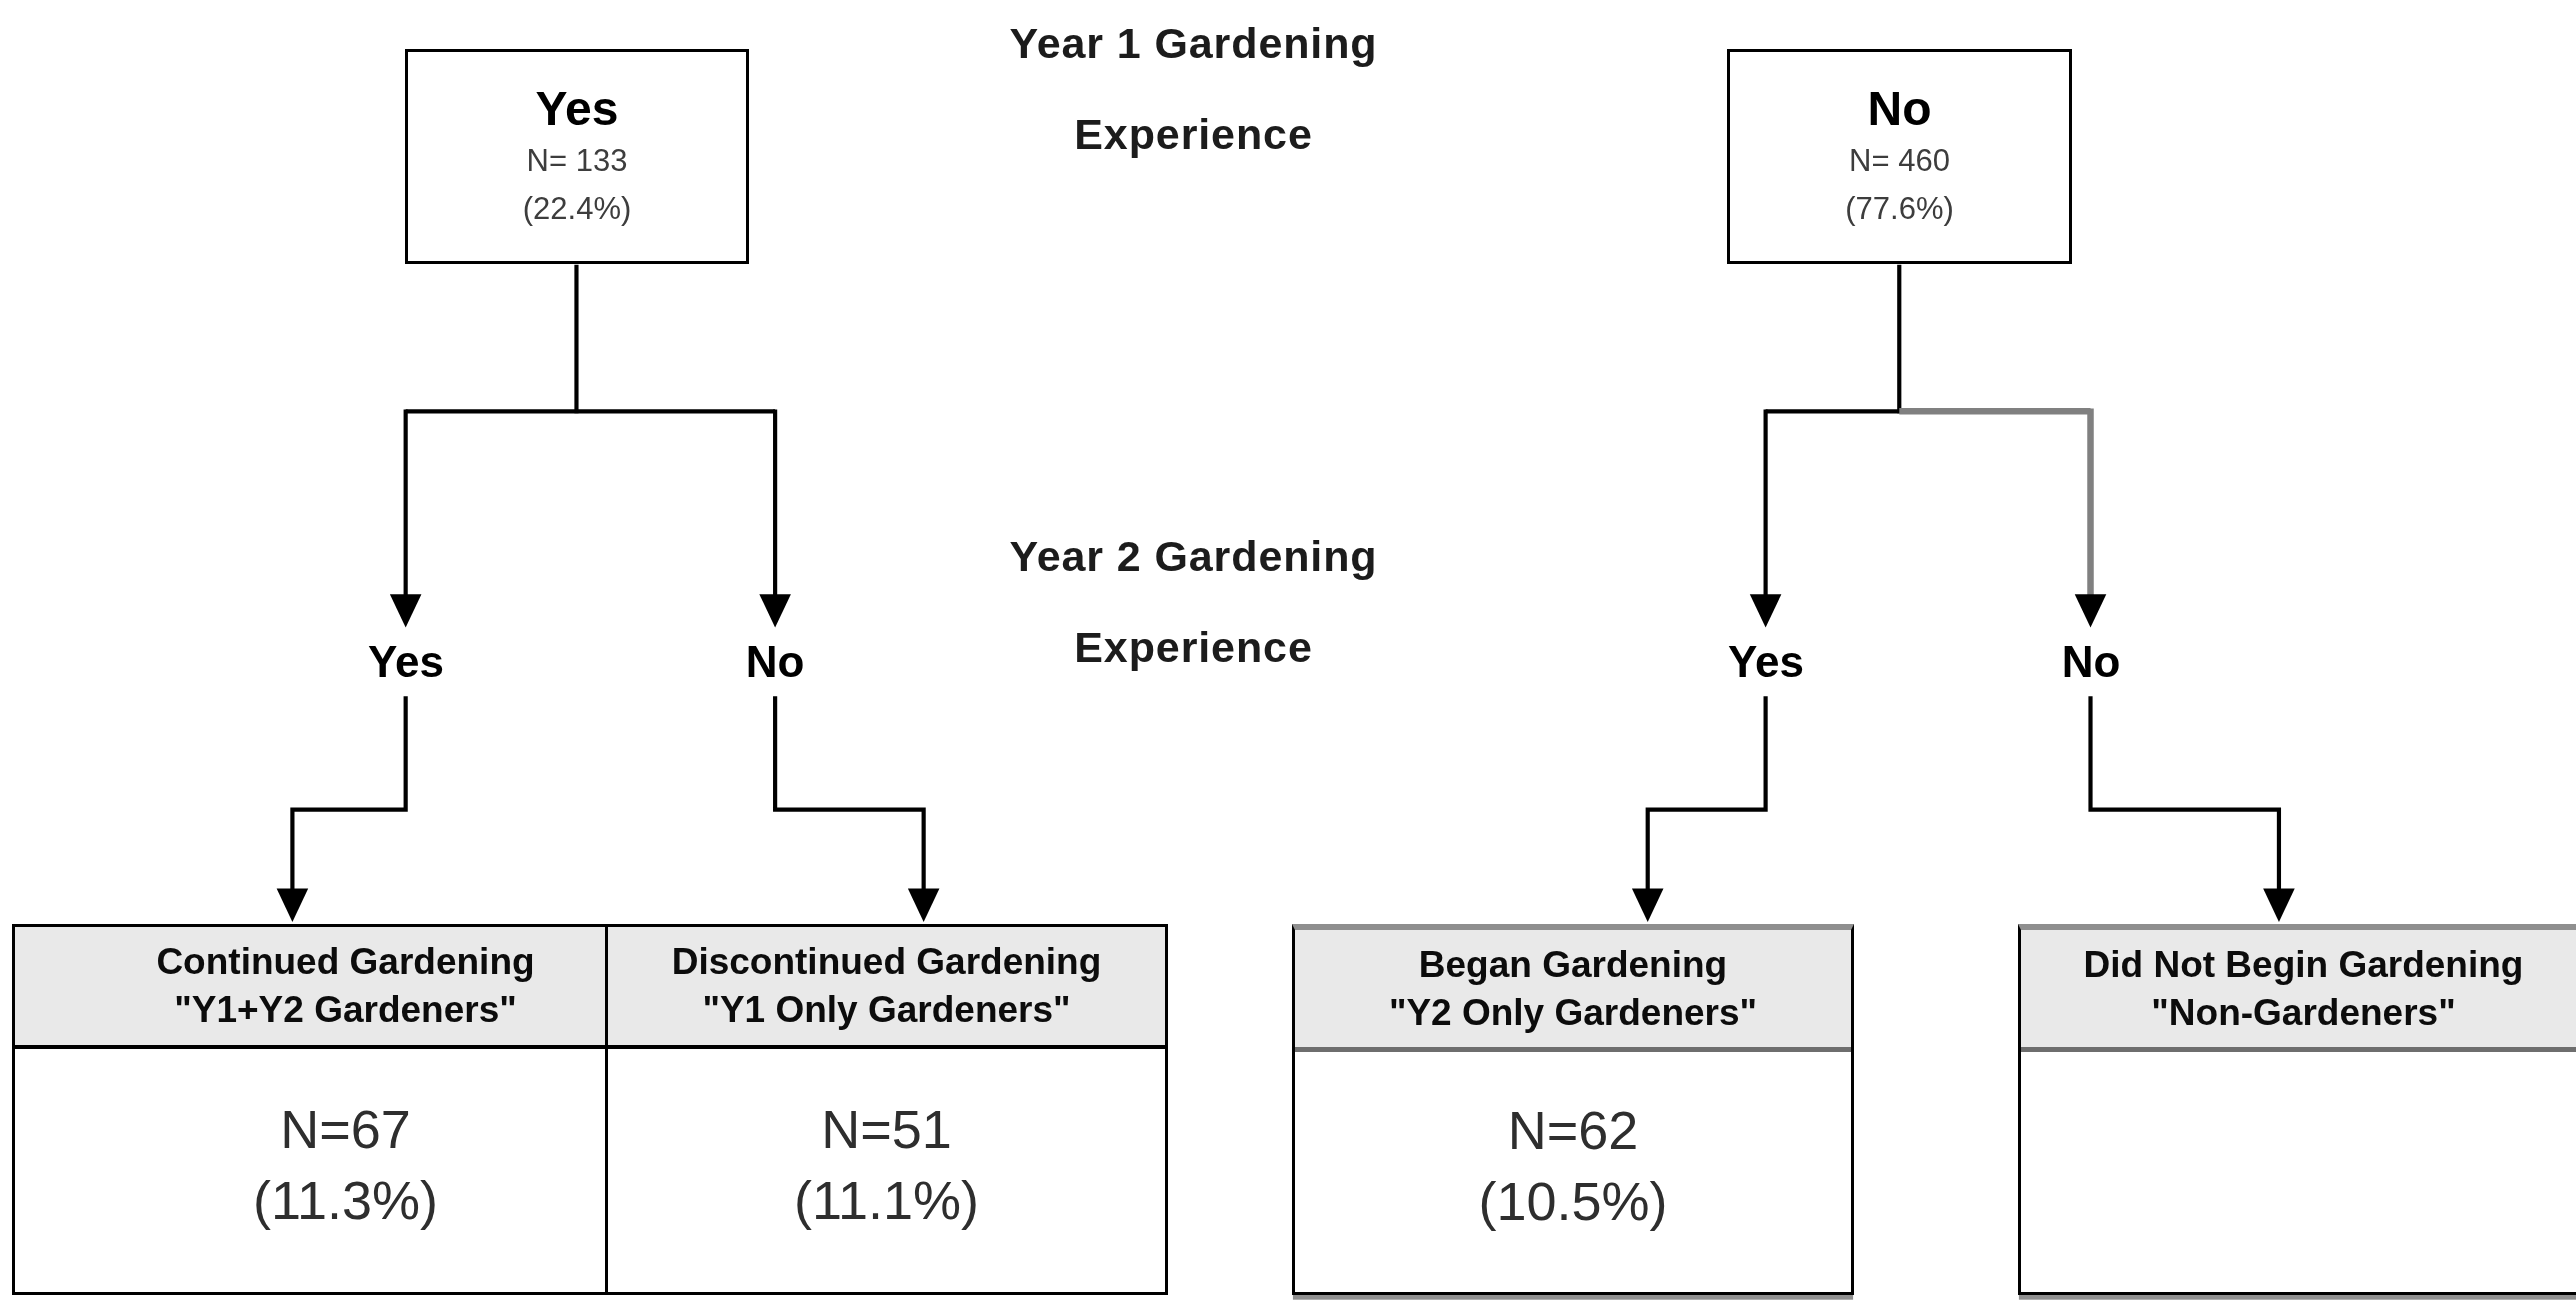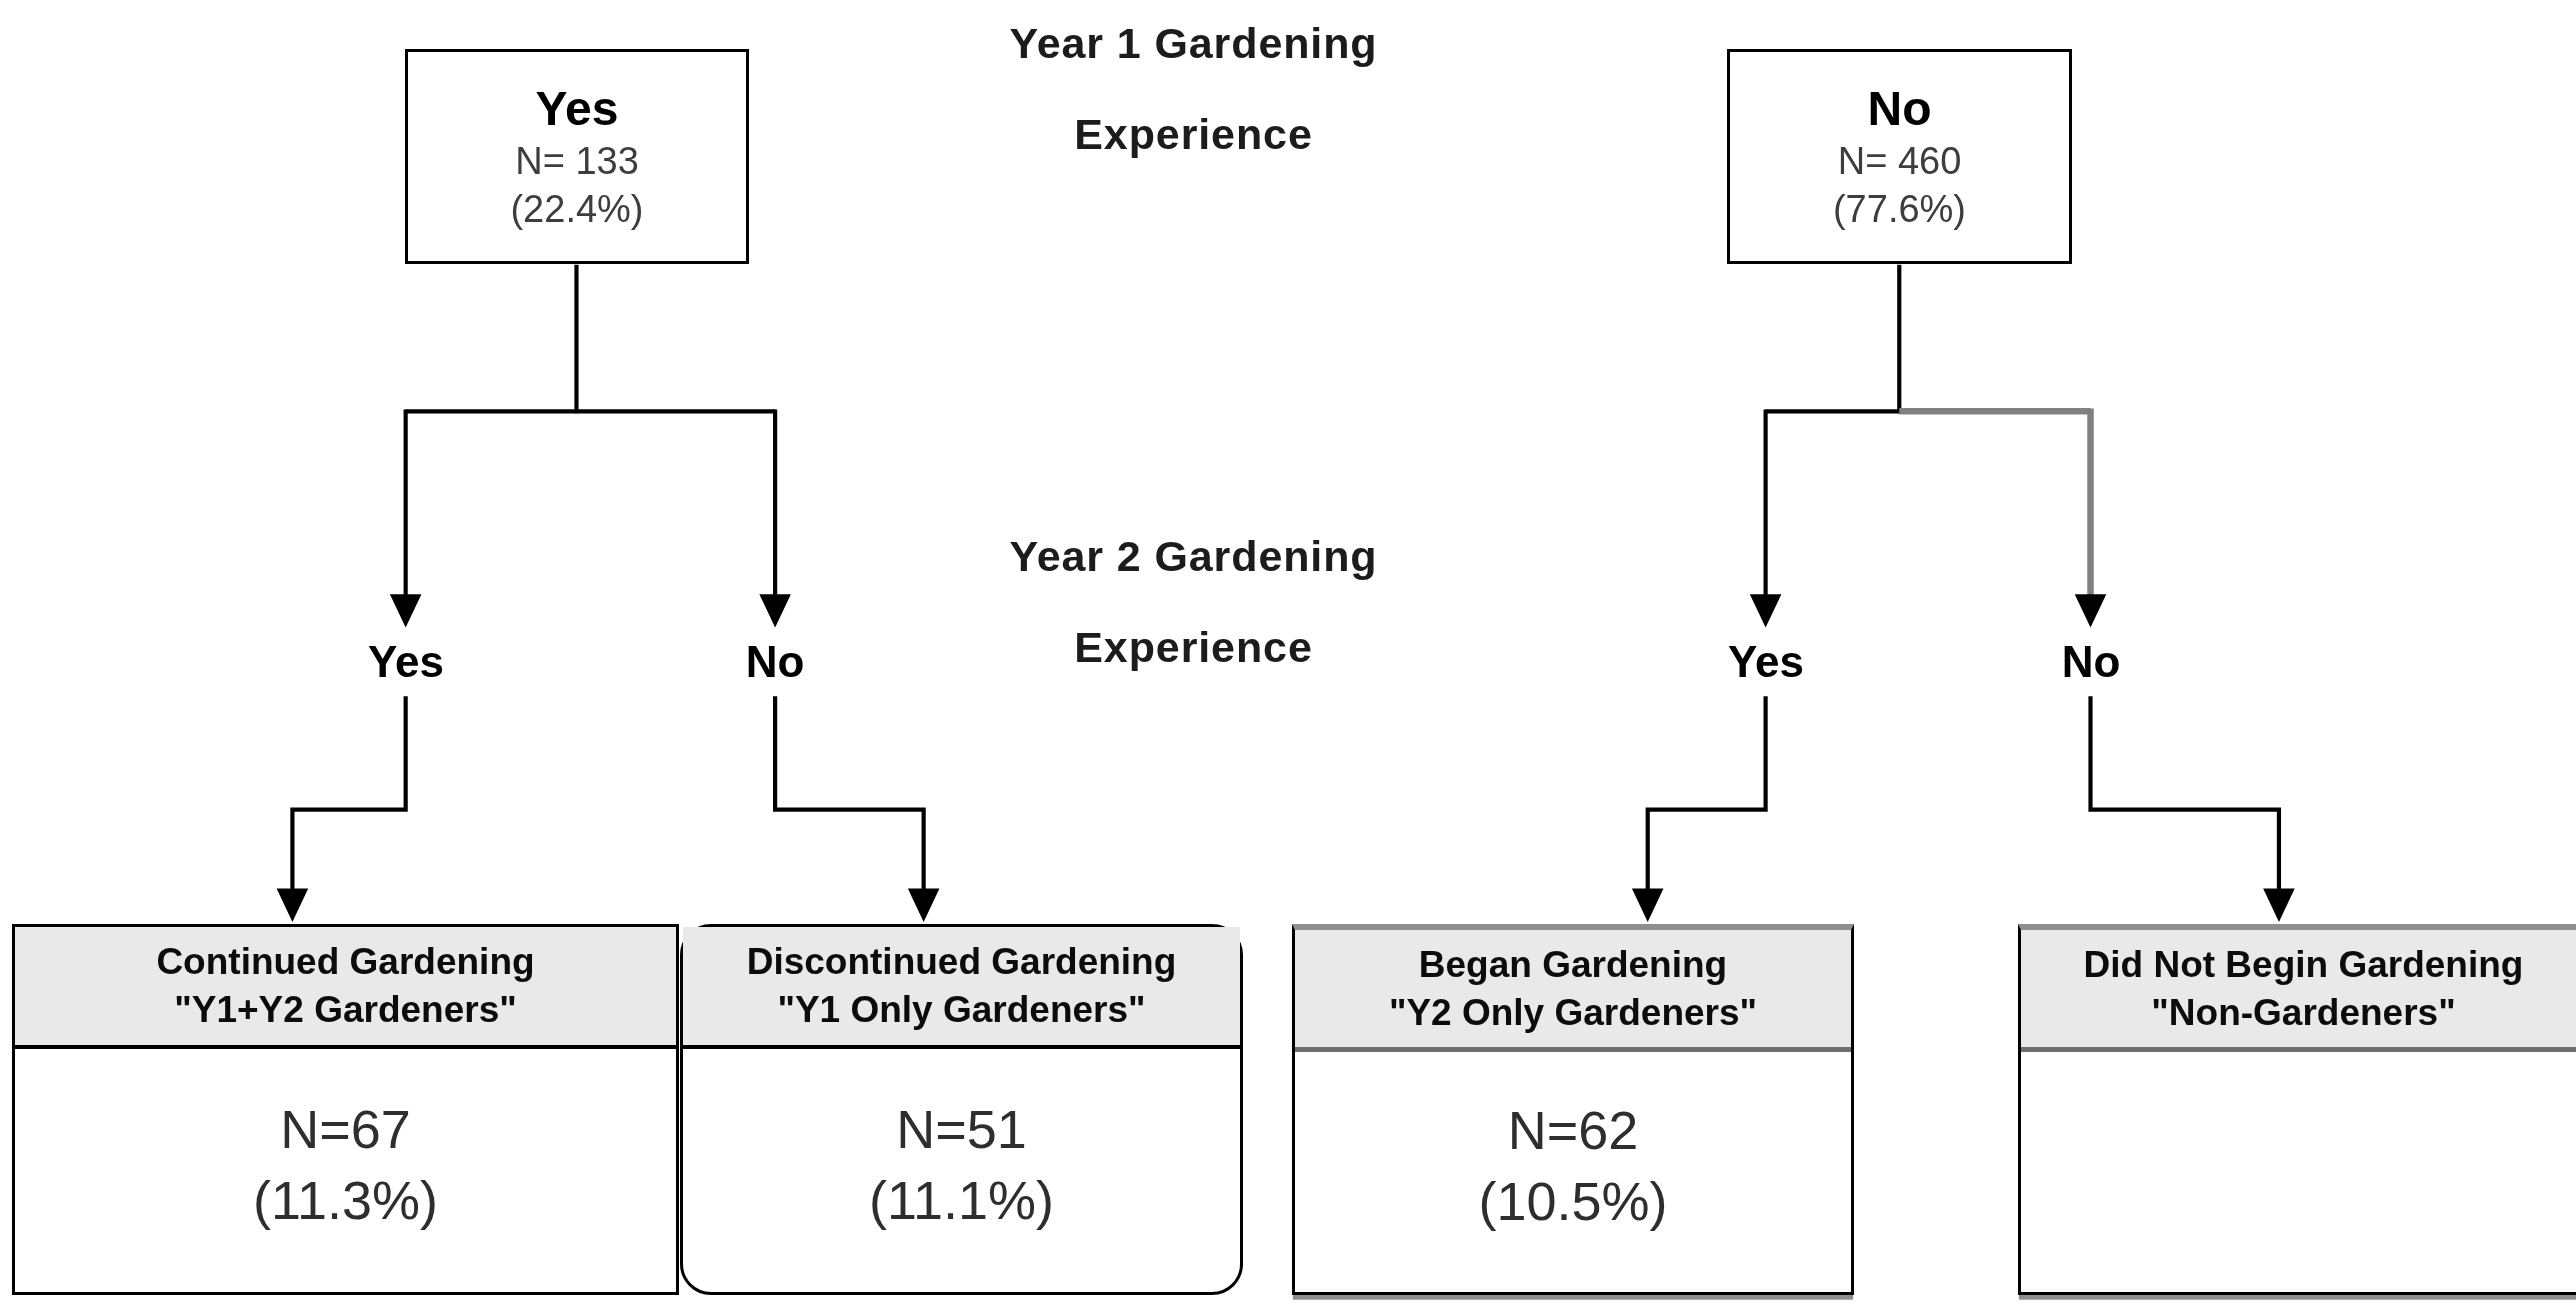--- a/index.html
+++ b/index.html
@@ -24,21 +24,21 @@
   .stage-title.y2{top:511px;}
 
   .topbox{
     position:absolute;top:49px;height:215px;
     box-sizing:border-box;border:3.7px solid var(--box-border,#000);
     background:#fff;
     display:flex;flex-direction:column;align-items:center;justify-content:center;
     text-align:center;
   }
   .topbox .answer{font-weight:bold;font-size:48px;line-height:56px;color:var(--text-primary,#000);}
-  .topbox .nline,.topbox .pline{font-size:38px;line-height:48px;color:var(--text-secondary,#3d3d3d);}
+  .topbox .nline,.topbox .pline{font-size:31px;line-height:48px;color:var(--text-secondary,#3d3d3d);}
 
   .branch-label{
     position:absolute;top:636px;transform:translateX(-50%);
     font-weight:bold;font-size:44px;line-height:52px;color:#000;
   }
 
   .outcome{
     position:absolute;top:924px;height:371px;
     box-sizing:border-box;border:3.7px solid #000;background:#fff;
   }
@@ -125,21 +125,21 @@
     <div class="outcome-header">
       <div>Continued Gardening</div>
       <div>"Y1+Y2 Gardeners"</div>
     </div>
     <div class="outcome-body">
       <div>N=67</div>
       <div>(11.3%)</div>
     </div>
   </div>
 
-  <div class="outcome" style="left:680px;width:563px;border-radius:31px;">
+  <div class="outcome" style="left:605px;width:563px;">
     <div class="outcome-header">
       <div>Discontinued Gardening</div>
       <div>"Y1 Only Gardeners"</div>
     </div>
     <div class="outcome-body">
       <div>N=51</div>
       <div>(11.1%)</div>
     </div>
   </div>
 

